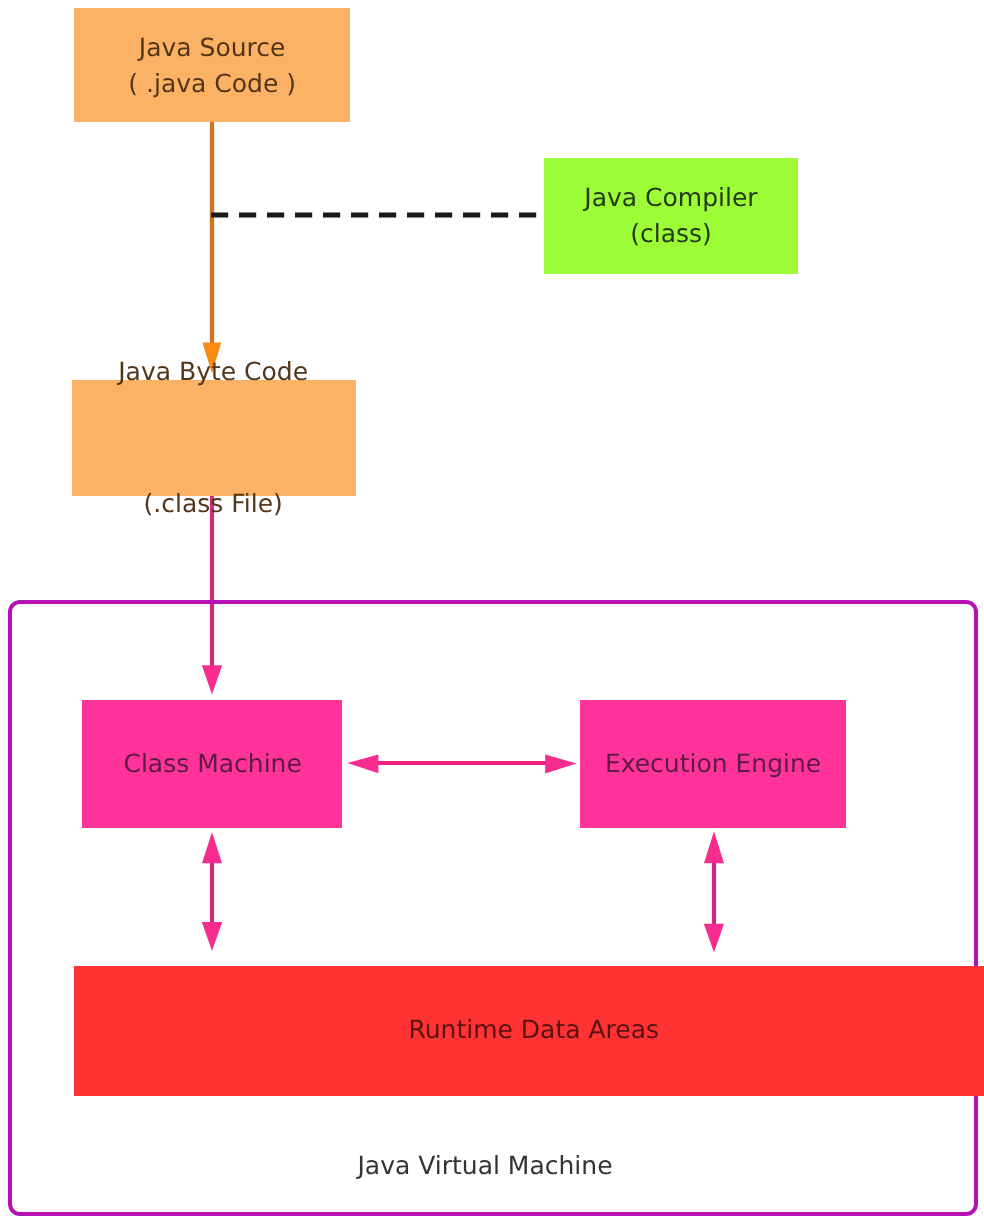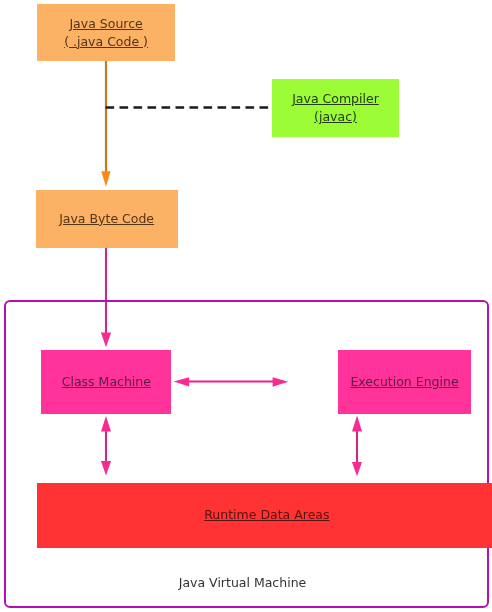--- a/index.html
+++ b/index.html
@@ -31,21 +31,21 @@
   .node {
     position: absolute;
     display: flex;
     flex-direction: column;
     align-items: center;
     justify-content: center;
     box-sizing: border-box;
     text-align: center;
     z-index: 3;
   }
-  .node .ln { display: block; white-space: pre; text-decoration: underline; }
+  .node .ln { display: block; white-space: pre; }
 
   
   #node-java-source   { left: 37.4px;  top: 3.5px;   width: 137.4px; height: 57px; padding-top: 1px;
                         background: #fcb264; color: #53351a; font-size: 12.5px; line-height: 18px; }
   #node-java-compiler { left: 271.6px; top: 79.3px;  width: 127.8px; height: 57.4px;
                         background: #9cfc36; color: #253a17; font-size: 12.5px; line-height: 18px; align-items: center; }
   #node-java-byte-code{ left: 35.5px;  top: 189.8px; width: 142.2px; height: 57.9px;
                         background: #fcb264; color: #53351a; font-size: 12.5px; line-height: 18px; }
   #node-class-loader  { left: 41.2px;  top: 350.2px; width: 130.3px; height: 63.5px;
                         background: #ff3399; color: #5d1b43; font-size: 12.5px; line-height: 18px; }
@@ -117,32 +117,33 @@
   <div id="jvm-container" style="border-color: rgb(181, 16, 181);"></div>
   <div id="jvm-label" style="color: rgb(51, 51, 51);">Java Virtual Machine</div>
 
   <div class="node" id="node-java-source" style="background: rgb(252, 178, 100); color: rgb(83, 53, 26);">
     <span class="ln">Java Source</span>
     <span class="ln">( .java Code )</span>
   </div>
 
   <div class="node" id="node-java-compiler" style="background: rgb(156, 252, 54); color: rgb(37, 58, 23);">
     <span class="ln">Java Compiler</span>
-    <span class="ln">(javac)</span>
+    <span class="ln">(class)</span>
   </div>
 
   <div class="node" id="node-java-byte-code" style="background: rgb(252, 178, 100); color: rgb(83, 53, 26); gap: 48px;">
     <span class="ln">Java Byte Code</span>
+    <span class="ln">(.class File)</span>
   </div>
 
   <div class="node" id="node-class-loader" style="background: rgb(255, 51, 153); color: rgb(93, 27, 67);">
     <span class="ln">Class Machine</span>
   </div>
 
-  <div class="node" id="node-execution-engine" style="background: rgb(255, 51, 153); color: rgb(93, 27, 67); margin-left: 48px;">
+  <div class="node" id="node-execution-engine" style="background: rgb(255, 51, 153); color: rgb(93, 27, 67);">
     <span class="ln">Execution Engine</span>
   </div>
 
   <div class="node" id="node-runtime-data-areas" style="background: rgb(255, 51, 51); color: rgb(90, 17, 17);">
     <span class="ln">Runtime Data Areas</span>
   </div>
 
 </div>
 
 </body></html>

